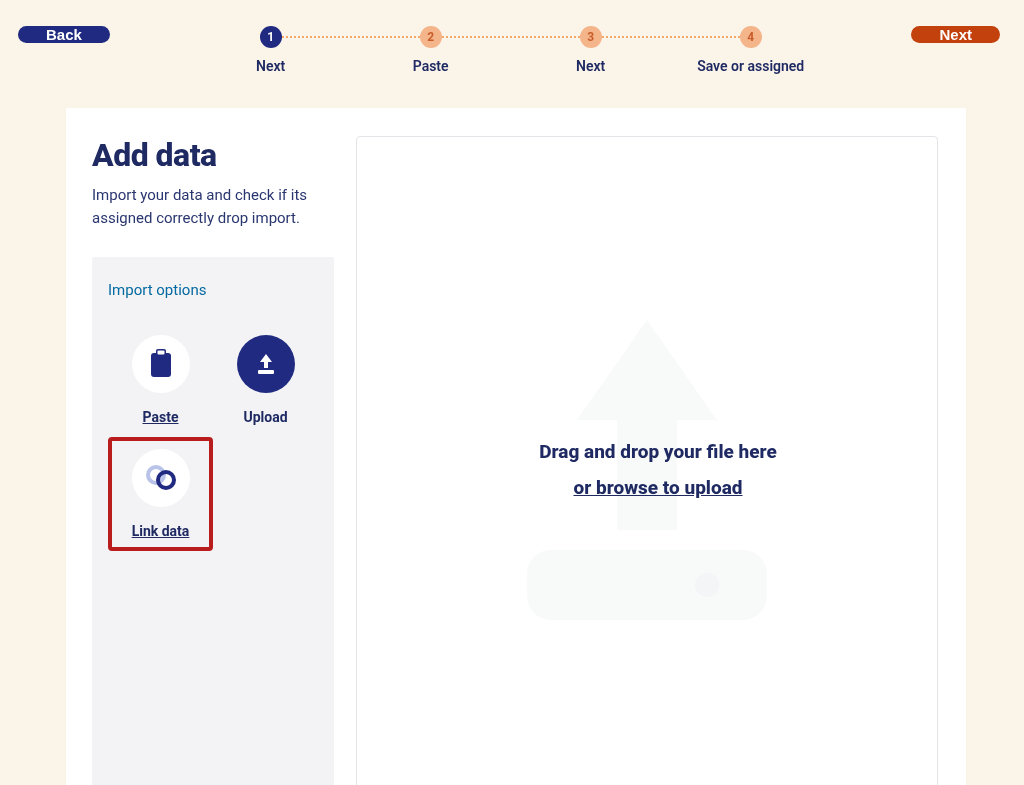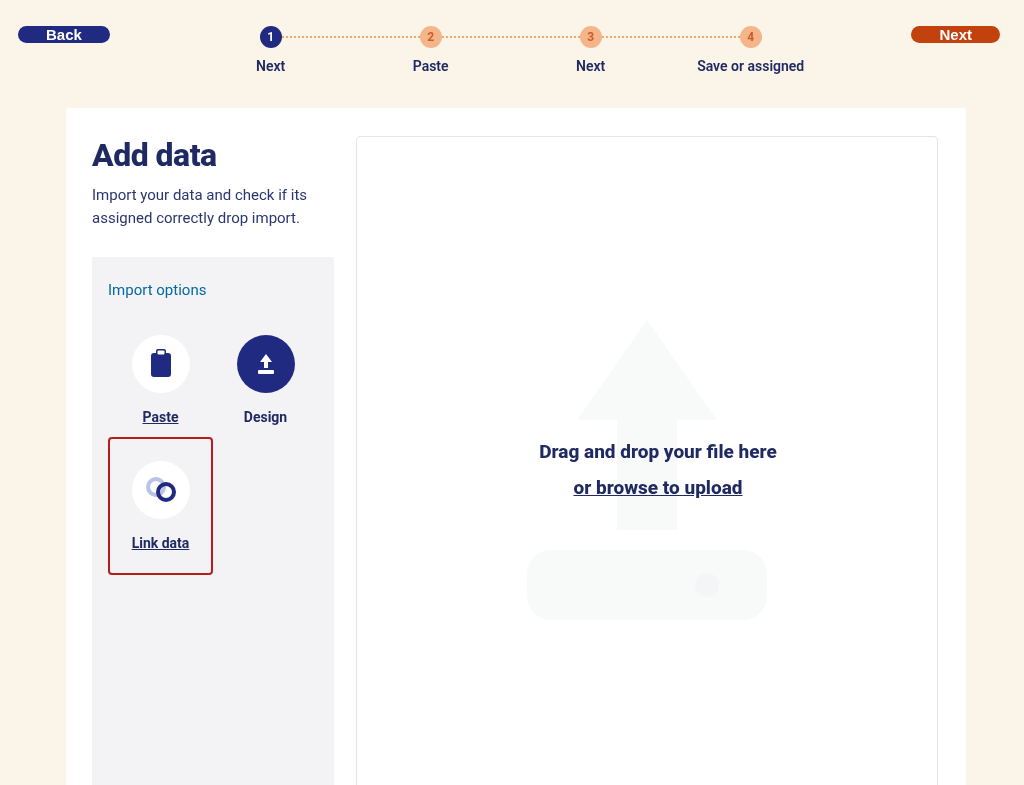--- a/index.html
+++ b/index.html
@@ -118,22 +118,22 @@
     }
     .option {
       display: flex;
       flex-direction: column;
       align-items: center;
       padding: 12px 4px;
       cursor: pointer;
       border-radius: 4px;
     }
     .option.highlighted {
-      border: 2px solid #b91c1c;
-      padding: 22px 0;
+      border: 4px solid #b91c1c;
+      padding: 8px 0;
     }
     .option-circle {
       width: 58px;
       height: 58px;
       border-radius: 50%;
       background: #fff;
       display: flex;
       align-items: center;
       justify-content: center;
     }
@@ -235,21 +235,21 @@
           <div class="option-label underline">Paste</div>
         </div>
 
         <div class="option selected">
           <div class="option-circle">
             <svg width="28" height="28" viewBox="0 0 28 28">
               <path d="M14 4 L20 12 L16 12 L16 18 L12 18 L12 12 L8 12 Z" fill="#fff"></path>
               <rect x="6" y="20" width="16" height="4" rx="1" fill="#fff"></rect>
             </svg>
           </div>
-          <div class="option-label">Design</div>
+          <div class="option-label">Upload</div>
         </div>
 
         <div class="option highlighted">
           <div class="option-circle">
             <svg width="34" height="26" viewBox="0 0 34 26">
               <circle cx="12" cy="10" r="8" fill="none" stroke="#b9c3e8" stroke-width="4"></circle>
               <circle cx="22" cy="15" r="8" fill="none" stroke="#1f2a80" stroke-width="4"></circle>
             </svg>
           </div>
           <div class="option-label underline">Link data</div>

